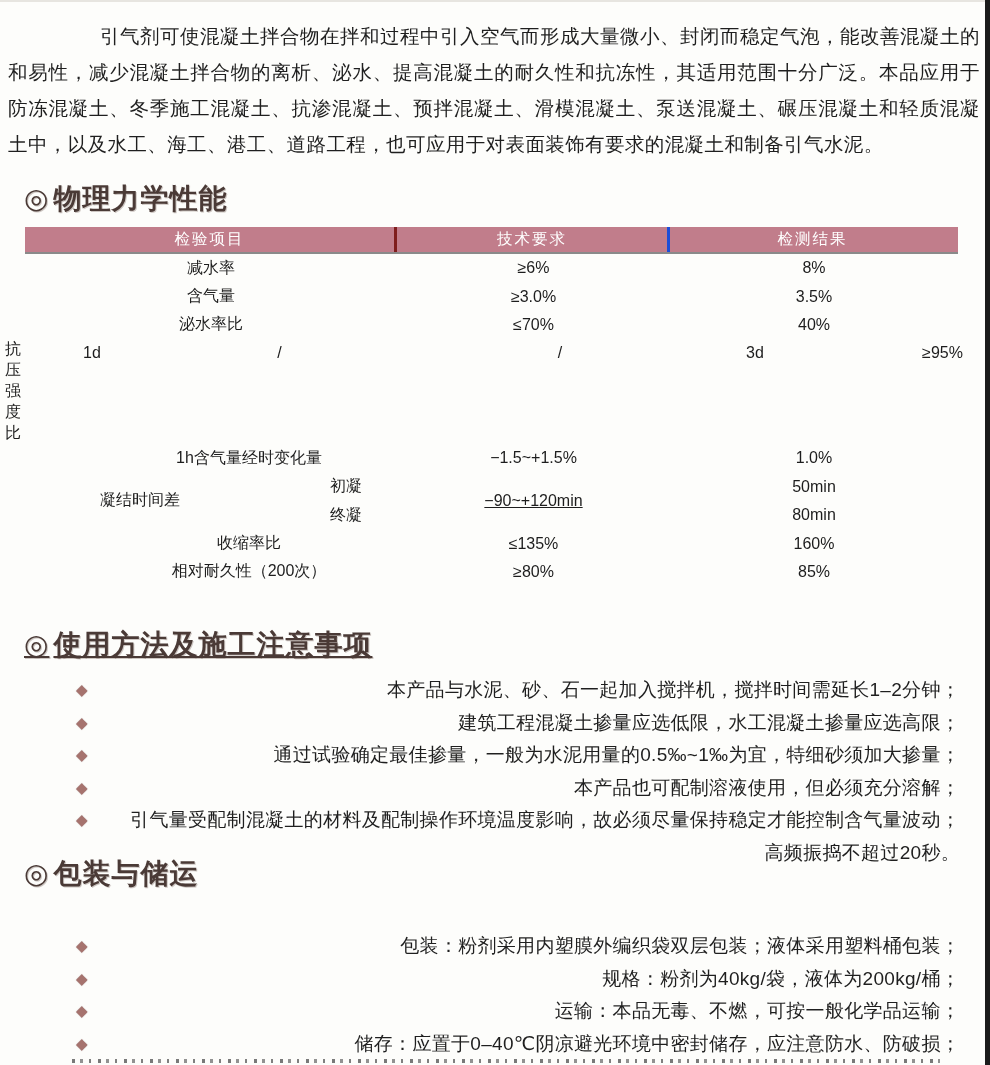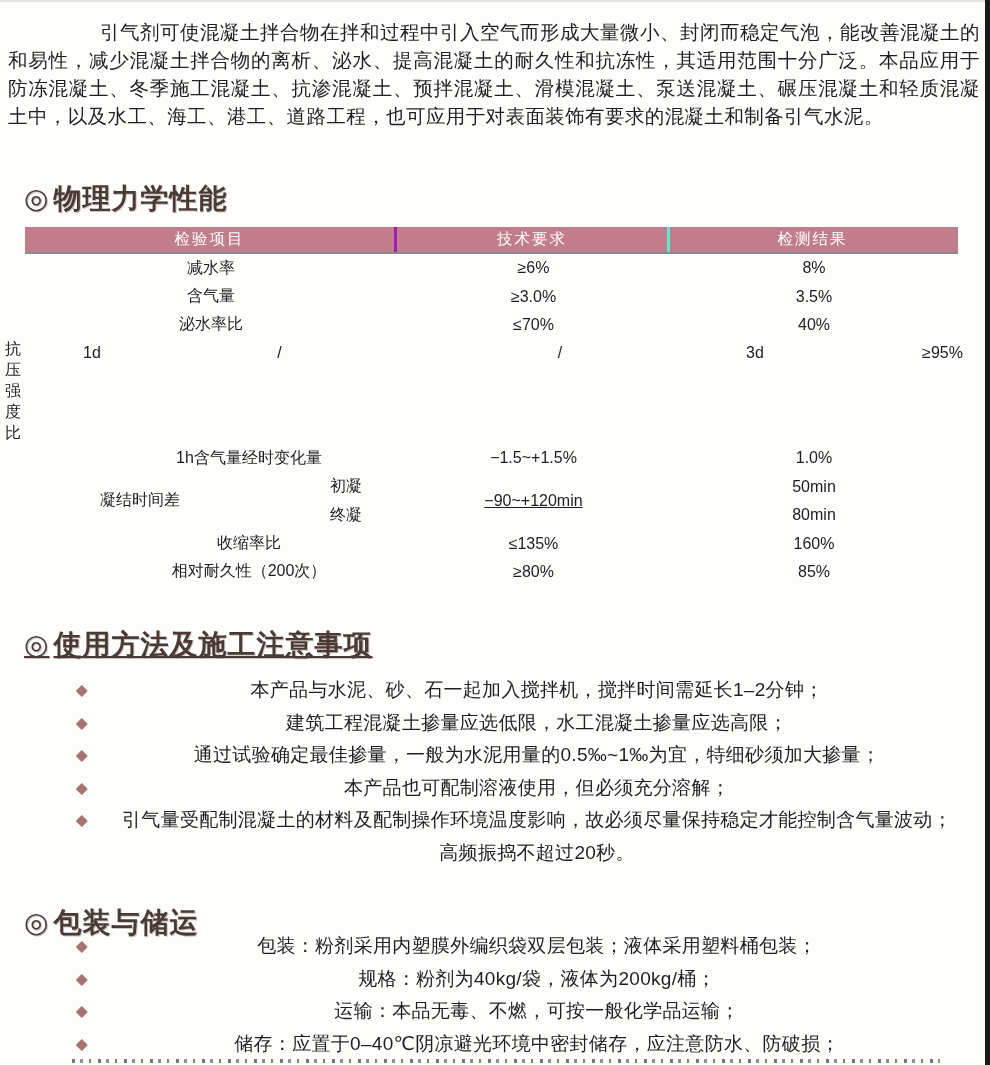--- a/index.html
+++ b/index.html
@@ -24,41 +24,41 @@
   
   .top-smudge{position:absolute;top:0;left:0;width:100%;height:2px;background:#e7e5e0;}
   .right-edge{position:absolute;top:0;right:0;width:5px;height:100%;background:var(--scan-edge);}
   .truncated-frag{
     position:absolute;top:1059px;left:72px;width:868px;height:4px;opacity:.75;
     background:repeating-linear-gradient(90deg,#4d4d4d 0 3px,transparent 3px 8px,#6e6e6e 8px 11px,transparent 11px 17px,#565656 17px 19px,transparent 19px 26px);
   }
   
   .intro{
     position:absolute;top:18px;left:8px;width:972px;
-    font-size:19.5px;line-height:28px;letter-spacing:.4px;
+    font-size:19.5px;line-height:36px;letter-spacing:.4px;
     text-align:justify;text-indent:92px;color:#1f1f1f;
   }
   
   .sec-heading{
     position:absolute;left:24px;
     font-size:28px;font-weight:bold;color:var(--heading-text);
     letter-spacing:1px;text-shadow:1px 1px 0 rgba(96,74,64,.30);
     white-space:nowrap;
   }
   .sec-heading .ring{font-weight:normal;margin-right:4px;}
   .h1{top:180px;}
   .h2{top:626px;text-decoration:underline;}
-  .h3{top:904px;}
+  .h3{top:855px;}
   
   .ptable{position:absolute;top:227px;left:25px;width:933px;font-size:16px;color:#1d1d1d;}
   .thead{display:flex;height:27px;background:var(--table-header-bg);color:var(--table-header-text);
          border-bottom:2px solid #8a8a8a;font-size:15.5px;letter-spacing:2px;}
   .thead>div{display:flex;align-items:center;justify-content:center;}
-  .th1{width:372px;border-right:3px solid #a21caf;}
-  .th2{width:273px;border-right:3px solid #5eead4;}
+  .th1{width:372px;border-right:3px solid #7f1d1d;}
+  .th2{width:273px;border-right:3px solid #1d4ed8;}
   .th3{width:285px;}
   .trow{display:flex;height:28.4px;align-items:center;text-align:center;}
   .cell-item{width:372px;}
   .cell-item.shift{transform:translateX(38px);}
   .cell-req{width:273px;}
   .cell-res{width:288px;}
   .tgroup{display:flex;}
   .g-label{width:270px;display:flex;align-items:center;justify-content:center;}
   .g-label .lbl{transform:translateX(-20px);}
   .g-rows{display:flex;flex-direction:row;}
@@ -68,21 +68,21 @@
   .g-subcol>div{width:102px;height:28.4px;display:flex;align-items:center;justify-content:center;}
   .g-req{width:273px;display:flex;align-items:center;justify-content:center;text-decoration:underline;}
   .g-rescol>div{width:288px;height:28.4px;display:flex;align-items:center;justify-content:center;}
   
   .blist{position:absolute;left:76px;width:884px;font-size:19px;color:#1f1f1f;}
   .usage-list{top:674px;}
   .pack-list{top:930px;}
   .bitem{display:flex;align-items:flex-start;min-height:32.6px;line-height:32.6px;}
   .diamond{width:22px;flex:0 0 22px;color:var(--bullet-diamond);font-size:15px;margin-right:16px;
            text-shadow:0 0 1px rgba(90,50,50,.6);}
-  .btext{flex:1;letter-spacing:.3px;text-align:center;}
+  .btext{flex:1;letter-spacing:.3px;text-align:right;}
 </style>
 </head>
 <body>
 
 <div class="page">
 
   <div class="top-smudge"></div>
   <div class="right-edge"></div>
 
   <p class="intro">引气剂可使混凝土拌合物在拌和过程中引入空气而形成大量微小、封闭而稳定气泡，能改善混凝土的和易性，减少混凝土拌合物的离析、泌水、提高混凝土的耐久性和抗冻性，其适用范围十分广泛。本品应用于防冻混凝土、冬季施工混凝土、抗渗混凝土、预拌混凝土、滑模混凝土、泵送混凝土、碾压混凝土和轻质混凝土中，以及水工、海工、港工、道路工程，也可应用于对表面装饰有要求的混凝土和制备引气水泥。</p>

